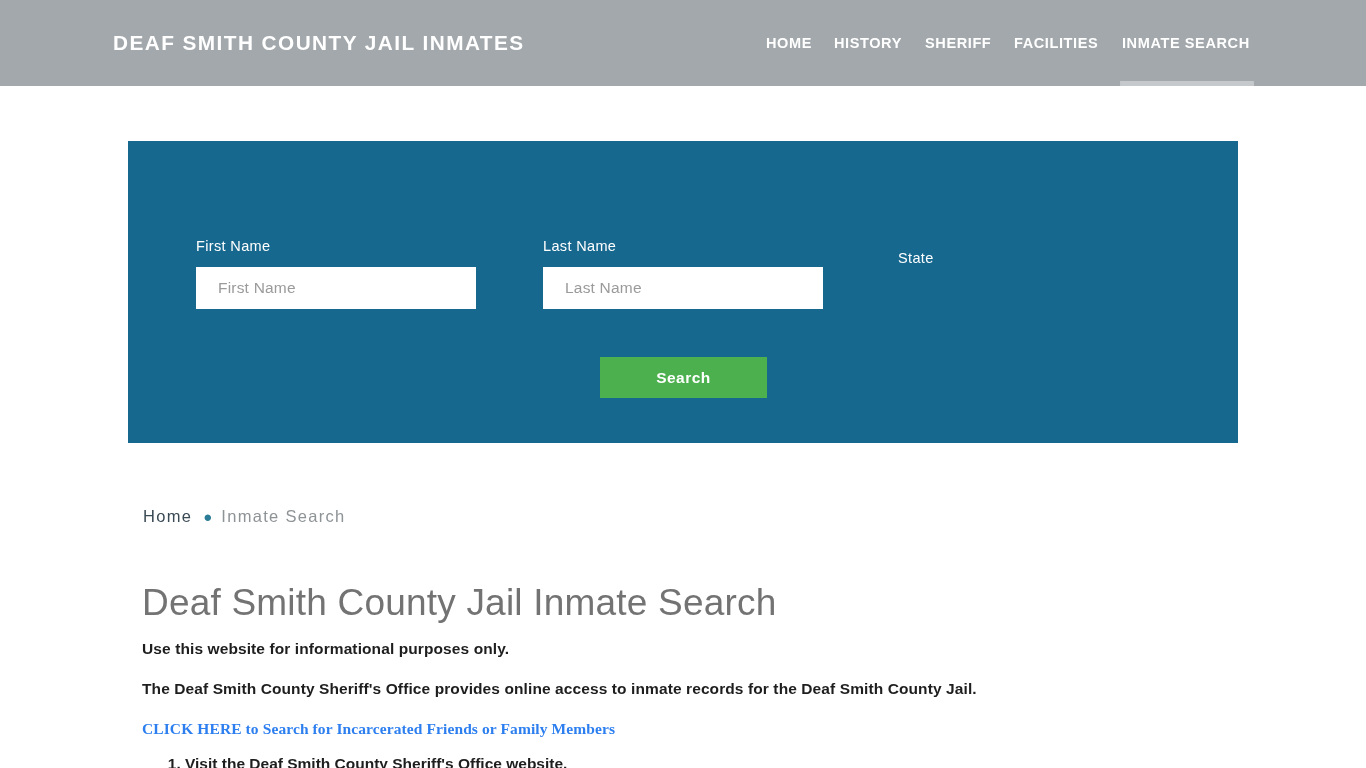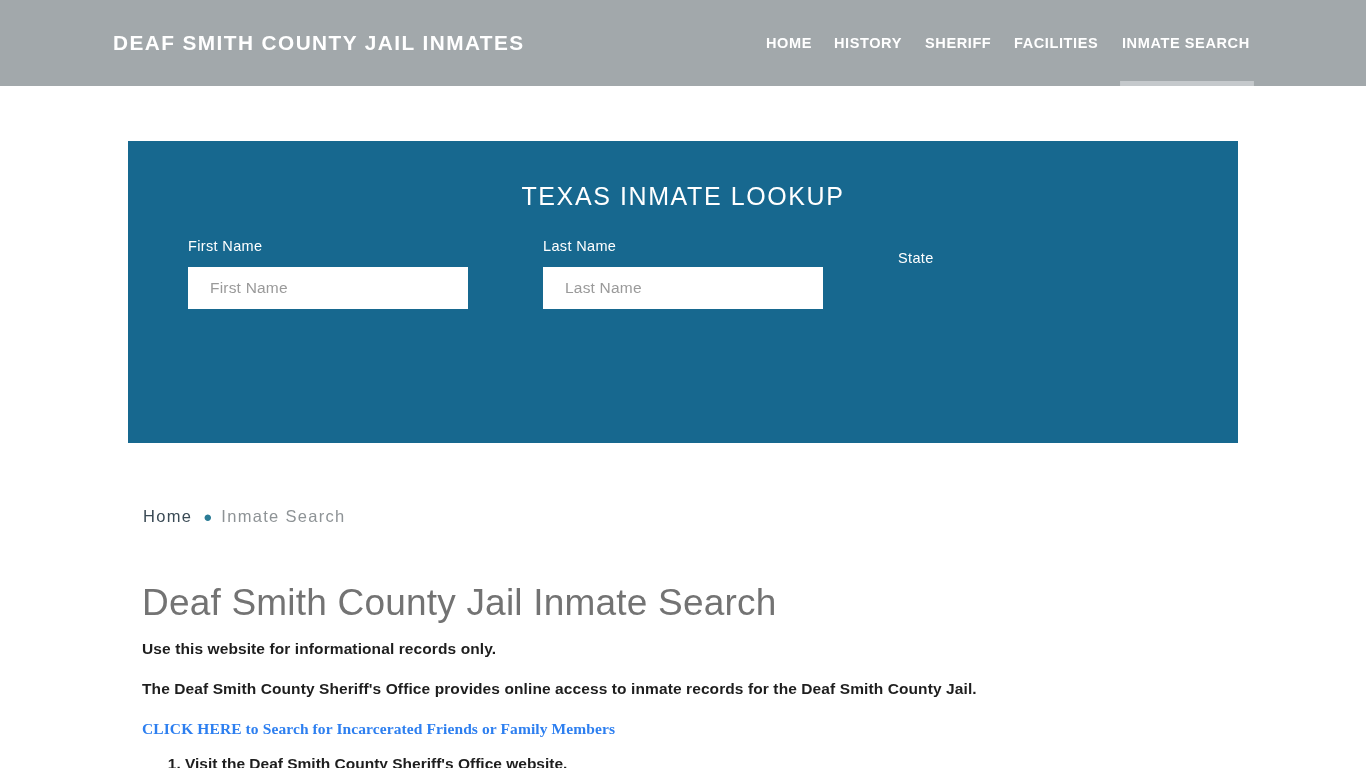--- a/index.html
+++ b/index.html
@@ -100,21 +100,21 @@
     color: #ffffff;
     letter-spacing: 1.6px;
     text-transform: uppercase;
     line-height: 30px;
   }
 
   .field {
     position: absolute;
     top: 96px;
   }
-  .field-first { left: 60px; width: 280px; }
+  .field-first { left: 68px; width: 280px; }
   .field-last  { left: 415px; width: 280px; }
   .field-state { left: 770px; width: 280px; margin-top: 12px; }
 
   .field-label {
     display: block;
     font-family: "Liberation Sans Narrow", "Liberation Sans", sans-serif;
     font-size: 14.5px;
     font-weight: normal;
     color: #ffffff;
     letter-spacing: 0.35px;
@@ -268,48 +268,48 @@
       
     </a>
     <a class="nav-item active">
       <span>Inmate Search</span>
       <span class="nav-underline"></span>
     </a>
   </nav>
 </header>
 
 <section class="search-panel">
-  <h2 class="panel-title">Texas Inmate Lookup</h2>
 
   <div class="field field-first">
     <label class="field-label">First Name</label>
     <input class="field-input" type="text" placeholder="First Name" style="">
   </div>
 
   <div class="field field-last">
     <label class="field-label">Last Name</label>
     <input class="field-input" type="text" placeholder="Last Name" style="">
   </div>
 
   <div class="field field-state">
     <label class="field-label">State</label>
   </div>
 
+  <button class="search-button">Search</button>
 </section>
 
 <nav class="breadcrumb">
   <a class="crumb-home">Home</a>
   <span class="crumb-sep">●</span>
   <span class="crumb-current">Inmate Search</span>
 </nav>
 
 <main>
   <h1 class="page-title">Deaf Smith County Jail Inmate Search</h1>
 
-  <p class="body-text para-1">Use this website for informational records only.</p>
+  <p class="body-text para-1">Use this website for informational purposes only.</p>
 
   <p class="body-text para-2">The Deaf Smith County Sheriff's Office provides online access to inmate records for the Deaf Smith County Jail.</p>
 
   <a class="content-link">CLICK HERE to Search for Incarcerated Friends or Family Members</a>
 
   <ol class="steps-list">
     <li>Visit the Deaf Smith County Sheriff's Office website.</li>
   </ol>
 </main>
 

